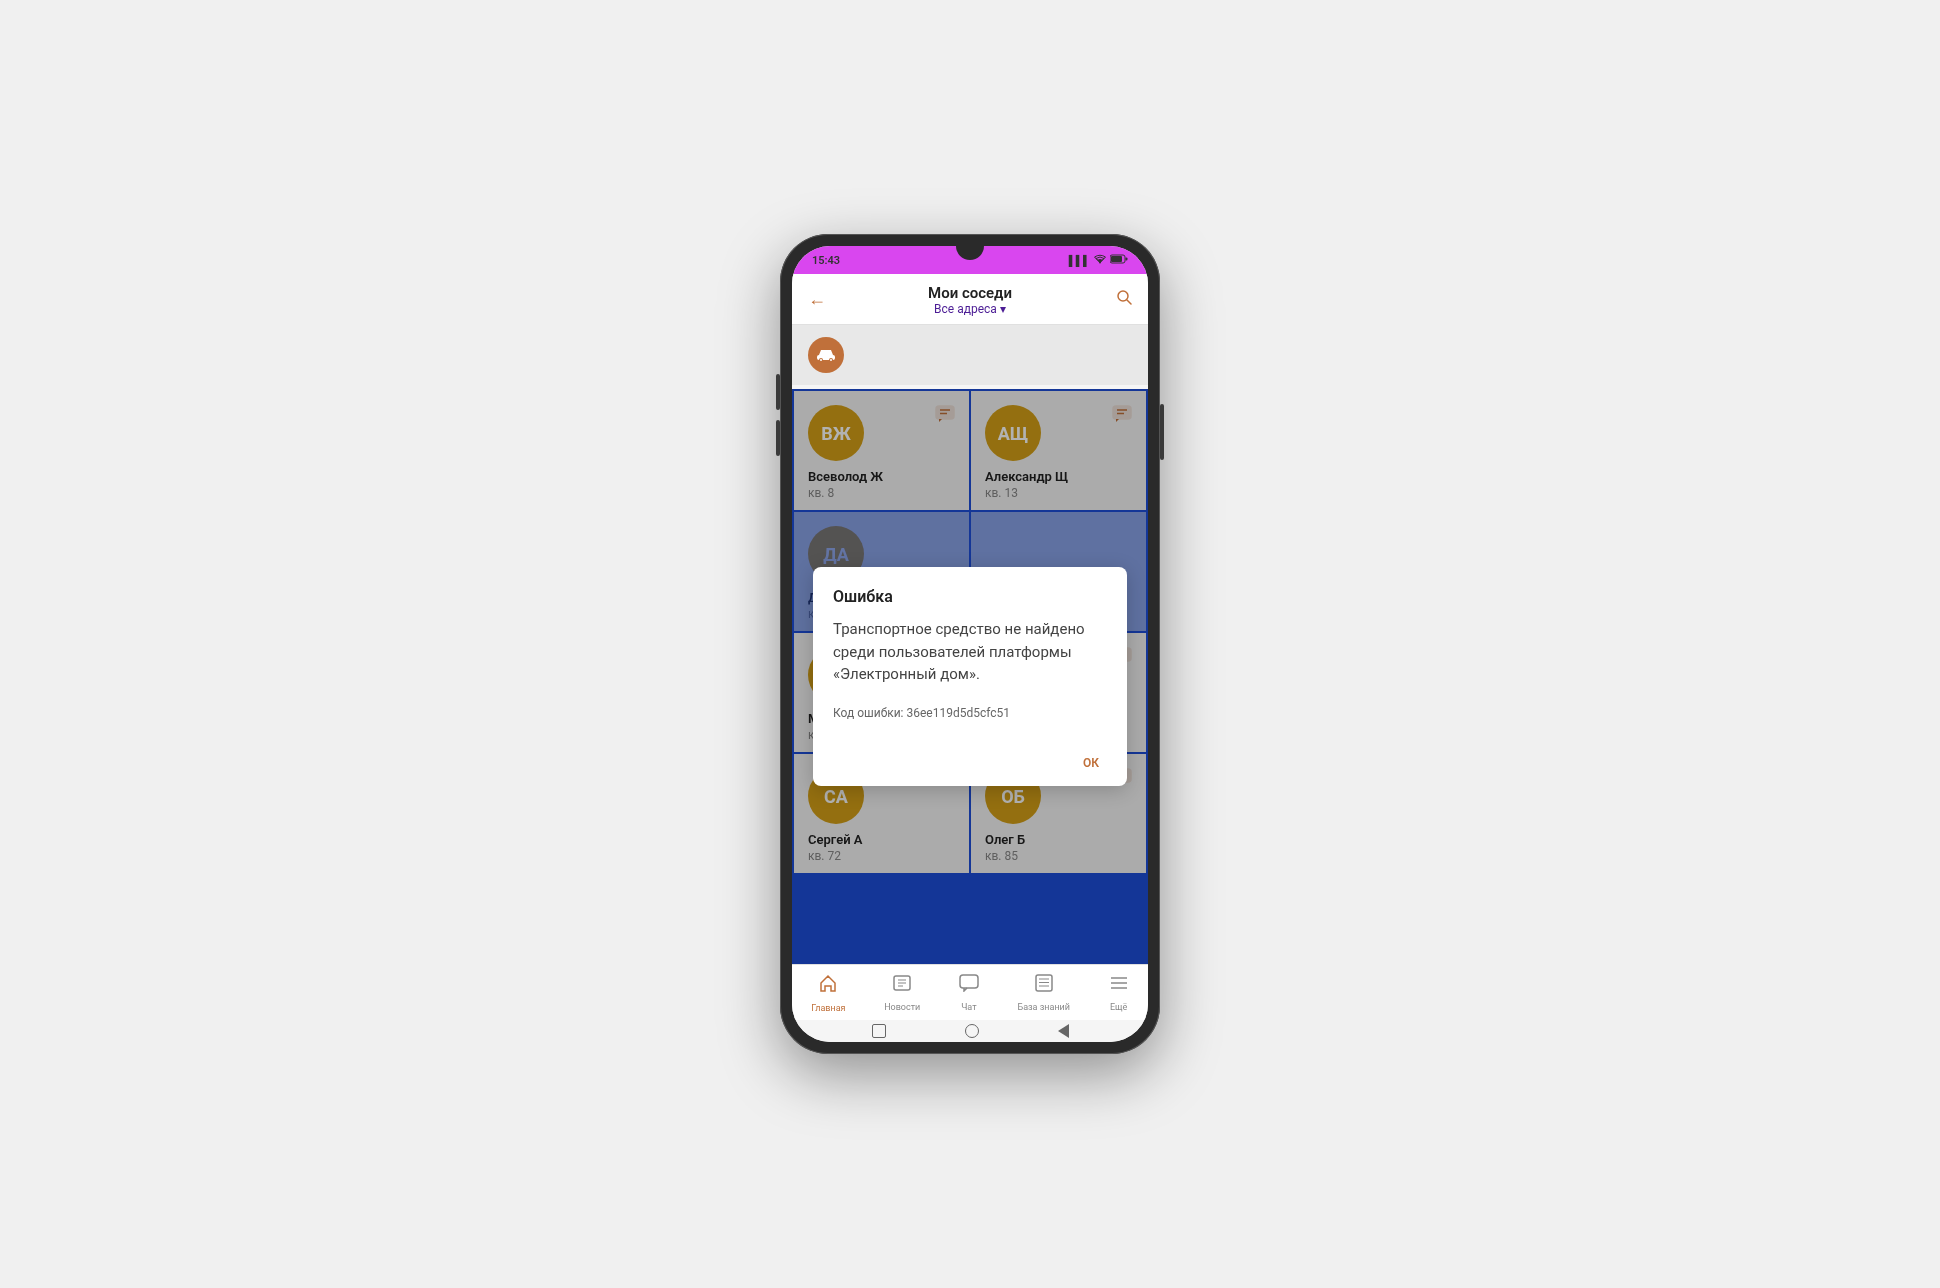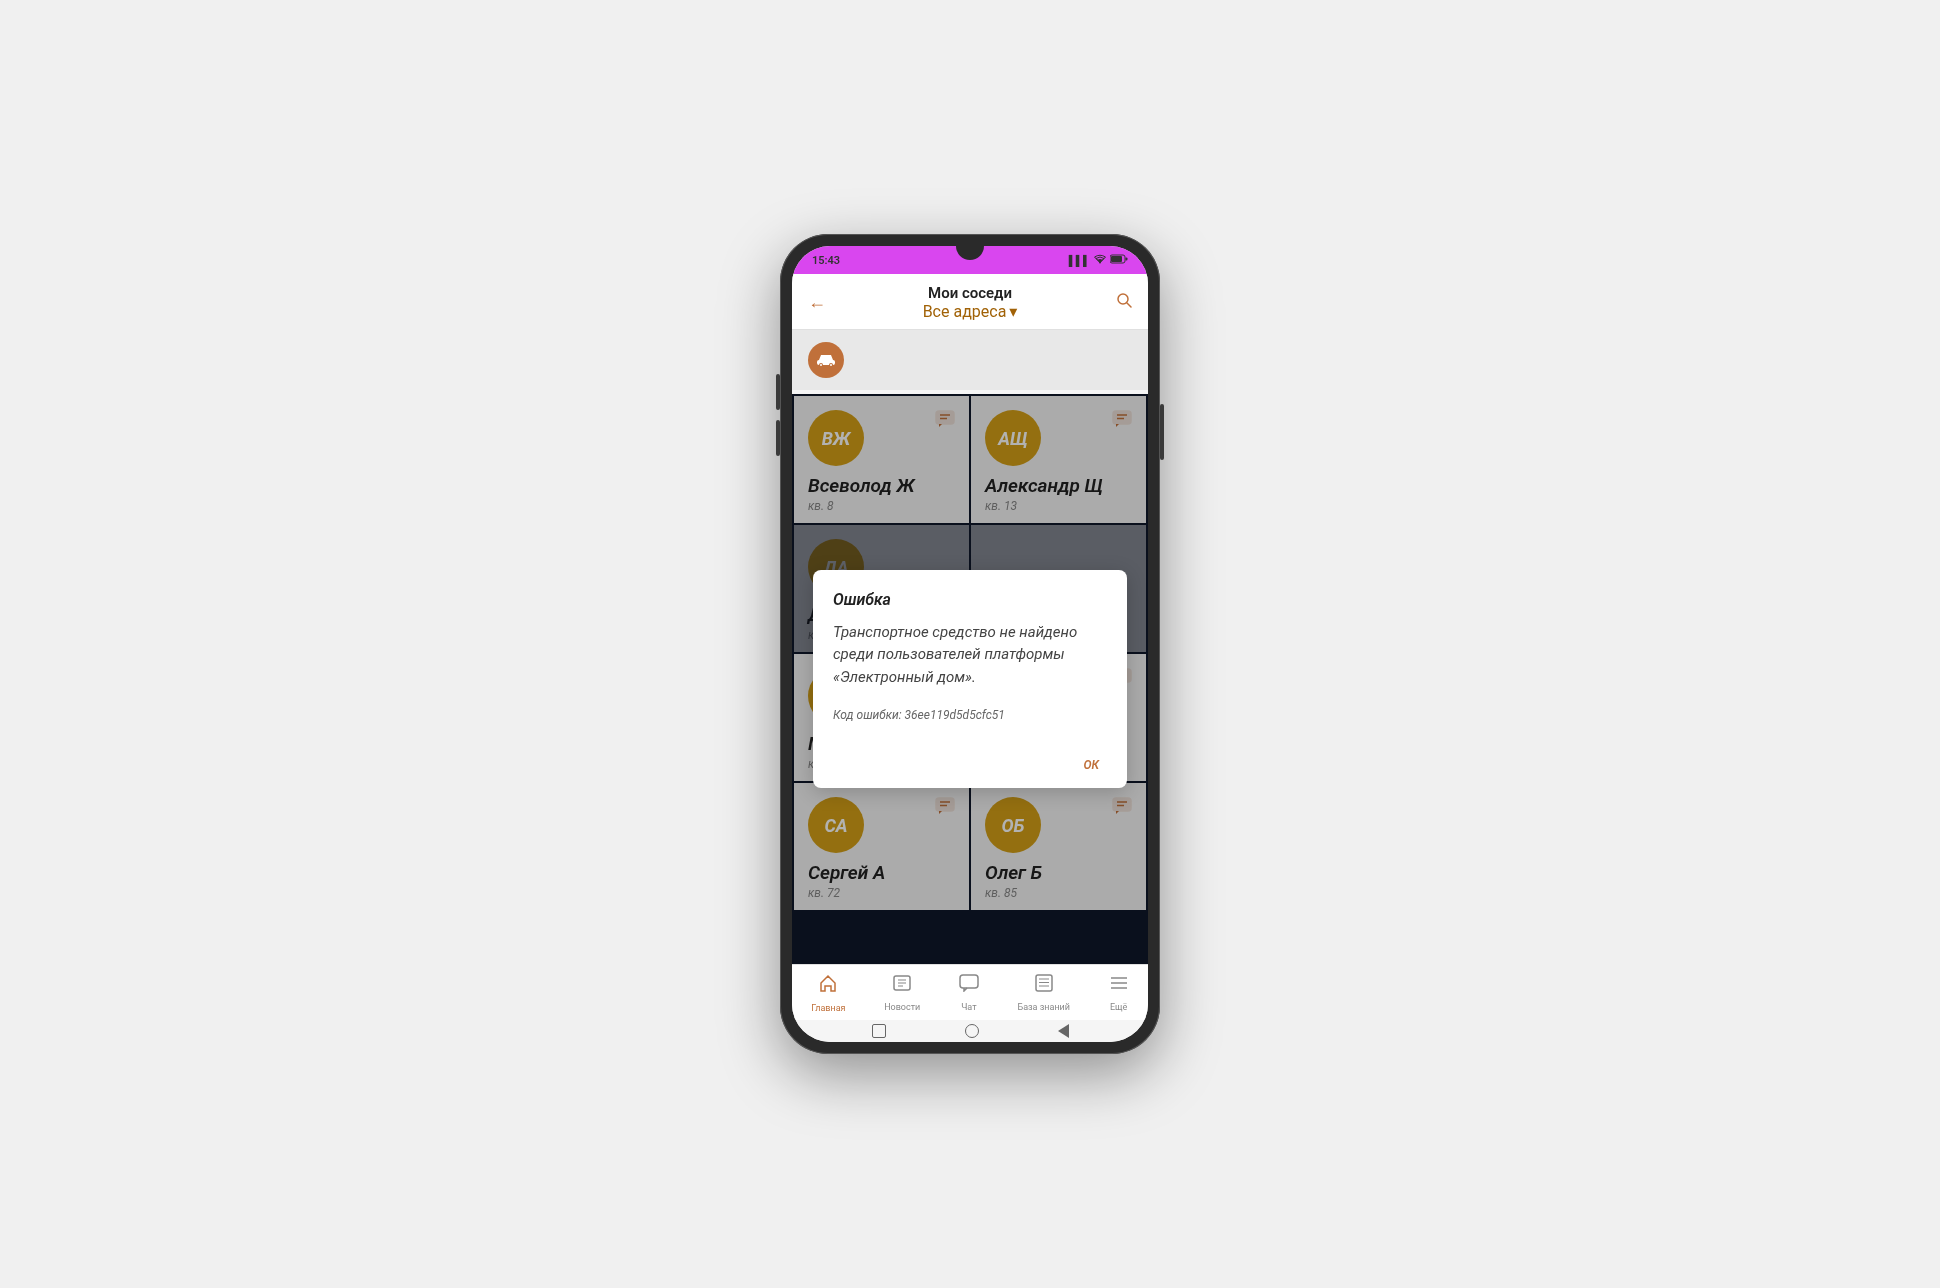--- a/index.html
+++ b/index.html
@@ -75,22 +75,22 @@
       text-align: center;
       border-bottom: 1px solid #e0e0e0;
       position: relative;
     }
     .app-header-title {
       font-size: 15px;
       font-weight: 600;
       color: #222;
     }
     .app-header-sub {
-      font-size: 16px;
-      color: #a16207;
+      font-size: 12px;
+      color: #4c1d95;
       display: flex;
       align-items: center;
       justify-content: center;
       gap: 3px;
     }
     .header-back {
       position: absolute;
       left: 16px;
       top: 50%;
       transform: translateY(-50%);
@@ -130,23 +130,22 @@
     .banner-text {
       font-size: 13px;
       color: #333;
       line-height: 1.4;
     }
 
     
     .content {
       flex: 1;
       overflow: hidden;
-      background: #0f172a;
+      background: #1d4ed8;
       position: relative;
-      font-style: italic;
     }
 
     
     .neighbors-grid {
       display: grid;
       grid-template-columns: 1fr 1fr;
       gap: 2px;
       padding: 2px;
     }
 
@@ -175,21 +174,21 @@
 
     .chat-icon {
       position: absolute;
       right: 14px;
       top: 14px;
       color: #c0703a;
       font-size: 18px;
     }
 
     .neighbor-name {
-      font-size: 19px;
+      font-size: 13px;
       font-weight: 600;
       color: #222;
       margin-bottom: 2px;
     }
 
     .neighbor-apt {
       font-size: 12px;
       color: #888;
     }
 

